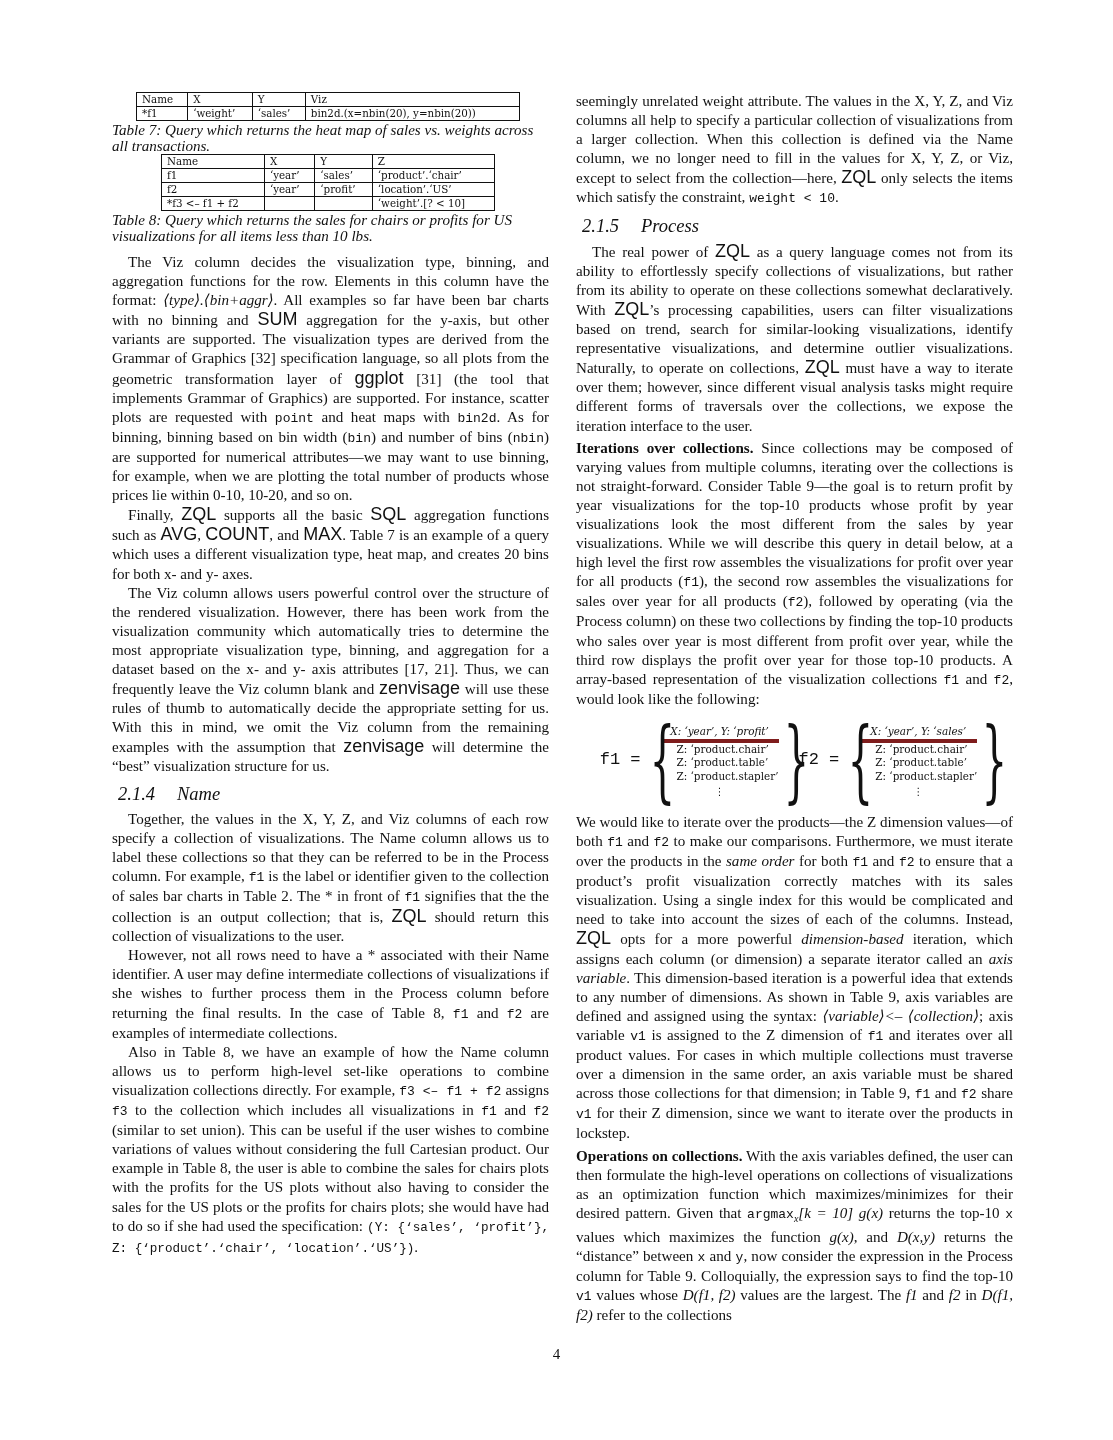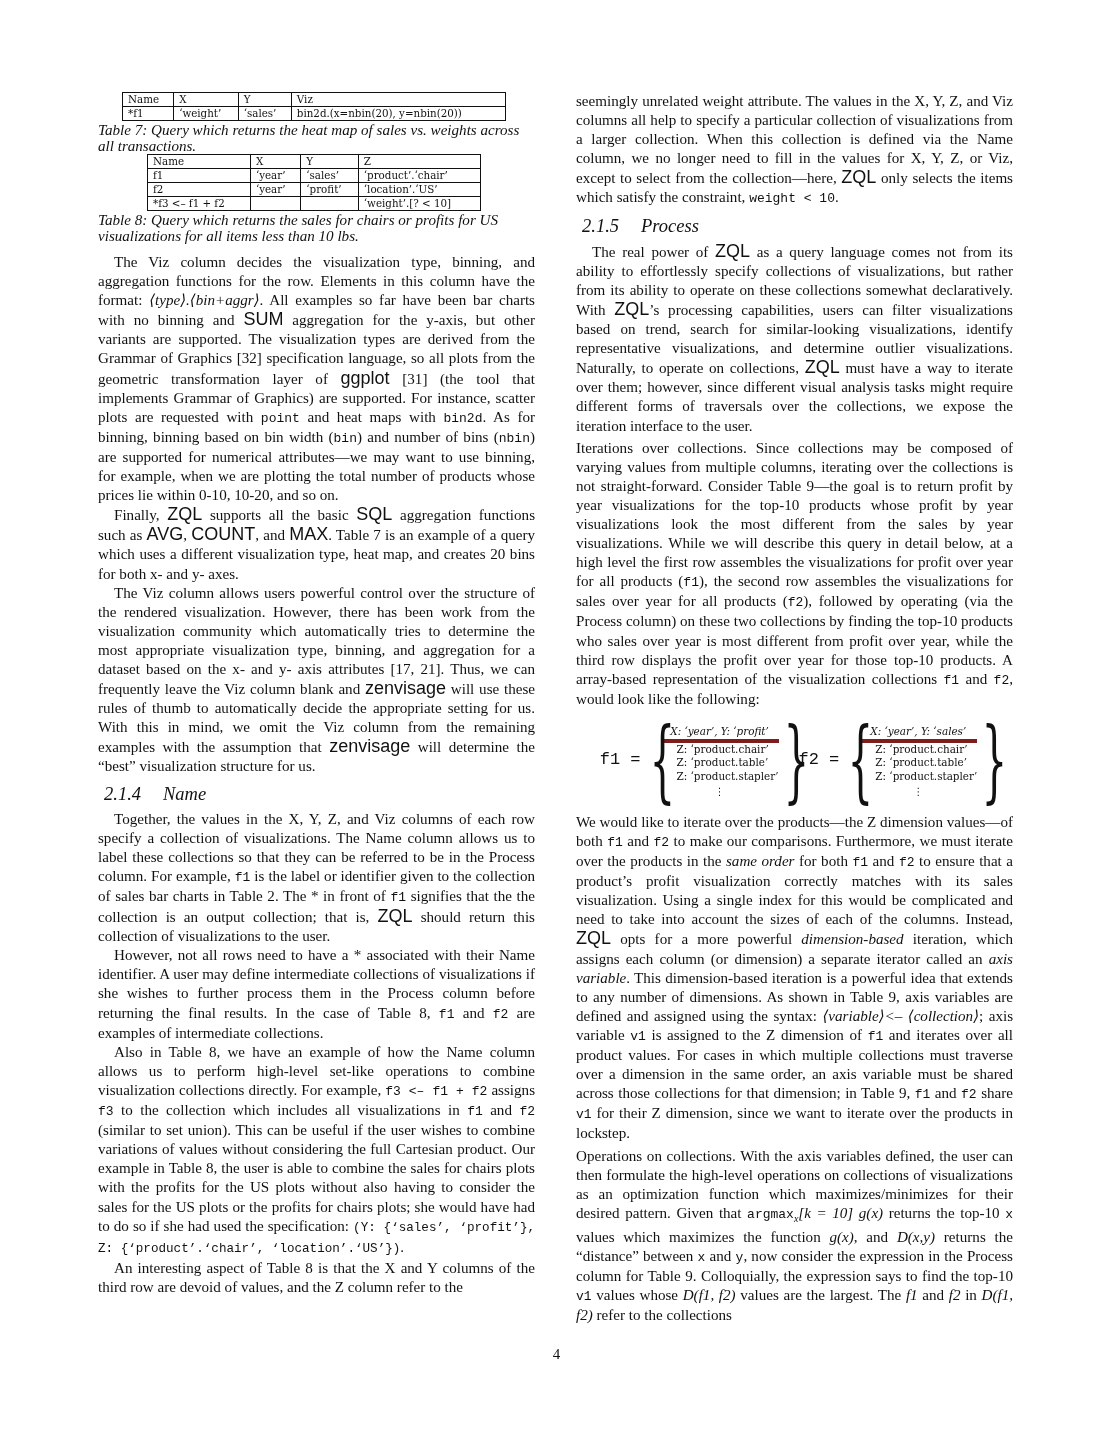--- a/index.html
+++ b/index.html
@@ -1,26 +1,26 @@
 <!DOCTYPE html>
 <html><head>
 <meta charset="utf-8">
 <style>
   html, body { margin: 0; padding: 0; background: #ffffff; }
   body { width: 1113px; height: 1440px; position: relative; overflow: hidden;
          font-family: "Liberation Serif", "DejaVu Serif", serif; color: #111; }
   .col { position: absolute; top: 92px; width: 437px; font-size: 15.1px; line-height: 19.1px; text-align: justify; }
-  .col-left { left: 98px; }
+  .col-left { left: 112px; }
   .col-right { left: 576px; }
   p { margin: 0; }
   p.ind { text-indent: 16px; }
   .tt { font-family: "Liberation Mono", "DejaVu Sans Mono", monospace; font-size: 13px; }
   .sf { font-family: "Liberation Sans", "DejaVu Sans", sans-serif; font-size: 18px; }
   .it { font-style: italic; }
-  .bf { font-weight: normal; }
+  .bf { font-weight: bold; }
   table.qt { border-collapse: collapse; font-family: "DejaVu Serif", serif; font-size: 10.3px; line-height: 13px; }
   table.qt td { border: 1px solid #111; padding: 0 5px; white-space: nowrap; }
   table.qt td.r { }
   .t7 { margin-left: 24px; width: 384px; }
   .t8 { margin-left: 49px; width: 334px; }
   .caption { font-style: italic; font-size: 15.1px; line-height: 16px; text-align: left; margin-top: 1px; }
   h3 { font-style: italic; font-weight: normal; font-size: 18.5px; margin: 8px 0 6px 6px; }
   h3 .num { margin-right: 22px; }
   .gap { height: 9px; }
   .sgap { height: 3px; }
@@ -94,21 +94,20 @@
   <p class="ind"><span>The Viz column allows users powerful control over the structure of the rendered visualization. However, there has been work from the visualization community which automatically tries to determine the most appropriate visualization type, binning, and aggregation for a dataset based on the x- and y- axis attributes [17, 21]. Thus, we can frequently leave the Viz column blank and </span><span class="sf">zenvisage</span><span> will use these rules of thumb to automatically decide the appropriate setting for us. With this in mind, we omit the Viz column from the remaining examples with the assumption that </span><span class="sf">zenvisage</span><span> will determine the “best” visualization structure for us.</span></p>
 
   <h3><span class="num">2.1.4</span><span>Name</span></h3>
 
   <p class="ind"><span>Together, the values in the X, Y, Z, and Viz columns of each row specify a collection of visualizations. The Name column allows us to label these collections so that they can be referred to be in the Process column. For example, </span><span class="tt">f1</span><span> is the label or identifier given to the collection of sales bar charts in Table 2. The * in front of </span><span class="tt">f1</span><span> signifies that the the collection is an output collection; that is, </span><span class="sf">ZQL</span><span> should return this collection of visualizations to the user.</span></p>
 
   <p class="ind"><span>However, not all rows need to have a * associated with their Name identifier. A user may define intermediate collections of visualizations if she wishes to further process them in the Process column before returning the final results. In the case of Table 8, </span><span class="tt">f1</span><span> and </span><span class="tt">f2</span><span> are examples of intermediate collections.</span></p>
 
   <p class="ind"><span>Also in Table 8, we have an example of how the Name column allows us to perform high-level set-like operations to combine visualization collections directly. For example, </span><span class="tt">f3 &lt;– f1 + f2</span><span> assigns </span><span class="tt">f3</span><span> to the collection which includes all visualizations in </span><span class="tt">f1</span><span> and </span><span class="tt">f2</span><span> (similar to set union). This can be useful if the user wishes to combine variations of values without considering the full Cartesian product. Our example in Table 8, the user is able to combine the sales for chairs plots with the profits for the US plots without also having to consider the sales for the US plots or the profits for chairs plots; she would have had to do so if she had used the specification: </span><span class="tt" style="font-size:12.6px">(Y: {‘sales’, ‘profit’}, Z: {‘product’.‘chair’, ‘location’.‘US’})</span><span>.</span></p>
 
-  <p class="ind">An interesting aspect of Table 8 is that the X and Y columns of the third row are devoid of values, and the Z column refer to the</p>
 </div>
 
 <div class="col col-right">
   <p><span>seemingly unrelated weight attribute. The values in the X, Y, Z, and Viz columns all help to specify a particular collection of visualizations from a larger collection. When this collection is defined via the Name column, we no longer need to fill in the values for X, Y, Z, or Viz, except to select from the collection—here, </span><span class="sf">ZQL</span><span> only selects the items which satisfy the constraint, </span><span class="tt">weight &lt; 10</span><span>.</span></p>
 
   <h3><span class="num">2.1.5</span><span>Process</span></h3>
 
   <p class="ind"><span>The real power of </span><span class="sf">ZQL</span><span> as a query language comes not from its ability to effortlessly specify collections of visualizations, but rather from its ability to operate on these collections somewhat declaratively. With </span><span class="sf">ZQL</span><span>’s processing capabilities, users can filter visualizations based on trend, search for similar-looking visualizations, identify representative visualizations, and determine outlier visualizations. Naturally, to operate on collections, </span><span class="sf">ZQL</span><span> must have a way to iterate over them; however, since different visual analysis tasks might require different forms of traversals over the collections, we expose the iteration interface to the user.</span></p>
 
   <div class="sgap"></div>

